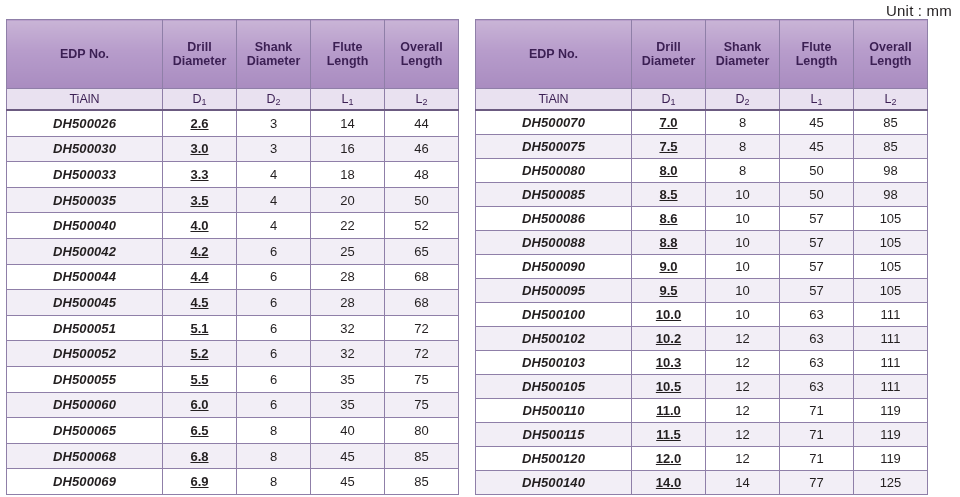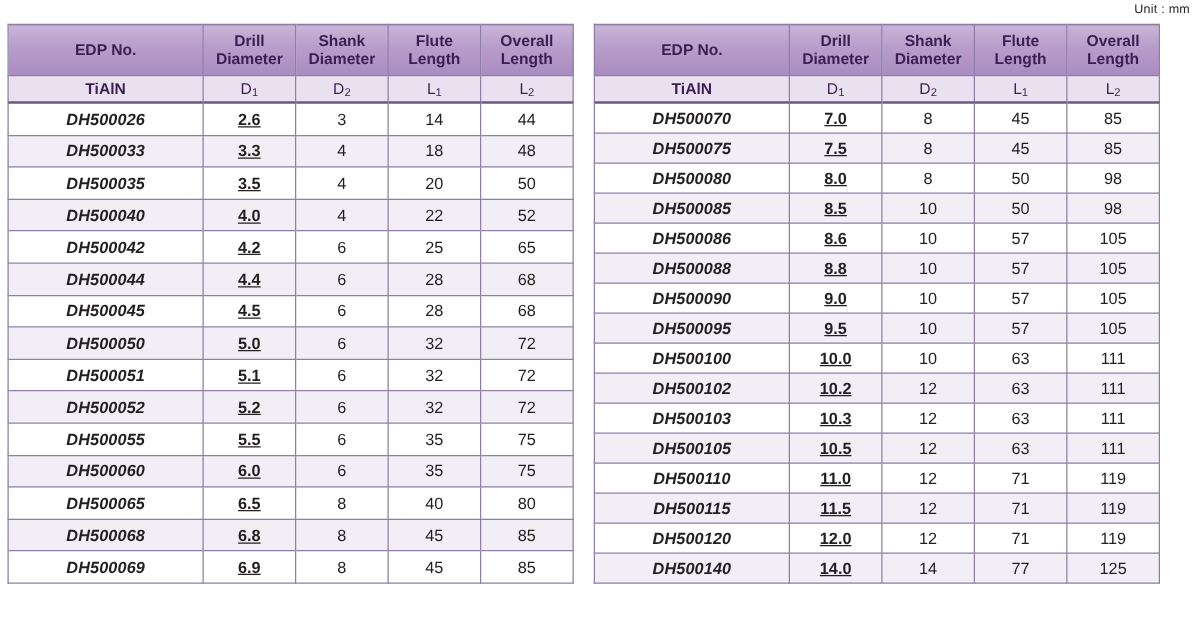--- a/index.html
+++ b/index.html
@@ -18,21 +18,21 @@
     position: relative;
     width: 960px;
     height: 497px;
     box-sizing: border-box;
     padding: 0;
   }
   .unit-line {
     position: absolute;
     top: 2px;
     right: 8px;
-    font-size: 10px;
+    font-size: 15px;
     color: #231f20;
     letter-spacing: 0.2px;
   }
   .tables {
     position: absolute;
     top: 19px;
     left: 6px;
     display: flex;
     gap: 16px;
   }
@@ -52,31 +52,31 @@
   col.c-edp { width: 156px; }
   col.c-num { width: 74px; }
 
   thead th.hdr {
     background: linear-gradient(to bottom, #c9b4d6 0%, #b79ccb 45%, #a98cc0 100%);
     color: #3b1f53;
     font-weight: bold;
     font-size: 12.5px;
     line-height: 1.12;
     height: 36px;
-    padding: 2px 1px;
+    padding: 16px 1px;
   }
   thead tr.sub th {
     background: #e9e1f0;
     color: #3b1f53;
     font-weight: normal;
     font-size: 12.5px;
     height: 20px;
   }
   thead tr.sub th.tiain {
-    font-weight: bold;
+    font-weight: normal;
   }
   .sub-num { font-size: 9px; vertical-align: -0.18em; }
 
   tbody td {
     height: 23px;
   }
   tbody tr:nth-child(odd) td { background: #ffffff; }
   tbody tr:nth-child(even) td { background: #f2eef6; }
 
   td.edp {
@@ -149,20 +149,27 @@
       </thead>
       <tbody id="left-body">
           <tr>
             <td class="edp">DH500026</td>
             <td class="dia">2.6</td>
             <td class="plain">3</td>
             <td class="plain">14</td>
             <td class="plain">44</td>
           </tr>
           <tr>
+            <td class="edp">DH500030</td>
+            <td class="dia">3.0</td>
+            <td class="plain">3</td>
+            <td class="plain">16</td>
+            <td class="plain">46</td>
+          </tr>
+          <tr>
             <td class="edp">DH500033</td>
             <td class="dia">3.3</td>
             <td class="plain">4</td>
             <td class="plain">18</td>
             <td class="plain">48</td>
           </tr>
           <tr>
             <td class="edp">DH500035</td>
             <td class="dia">3.5</td>
             <td class="plain">4</td>
@@ -189,27 +196,20 @@
             <td class="plain">6</td>
             <td class="plain">28</td>
             <td class="plain">68</td>
           </tr>
           <tr>
             <td class="edp">DH500045</td>
             <td class="dia">4.5</td>
             <td class="plain">6</td>
             <td class="plain">28</td>
             <td class="plain">68</td>
-          </tr>
-          <tr>
-            <td class="edp">DH500050</td>
-            <td class="dia">5.0</td>
-            <td class="plain">6</td>
-            <td class="plain">32</td>
-            <td class="plain">72</td>
           </tr>
           <tr>
             <td class="edp">DH500051</td>
             <td class="dia">5.1</td>
             <td class="plain">6</td>
             <td class="plain">32</td>
             <td class="plain">72</td>
           </tr>
           <tr>
             <td class="edp">DH500052</td>

